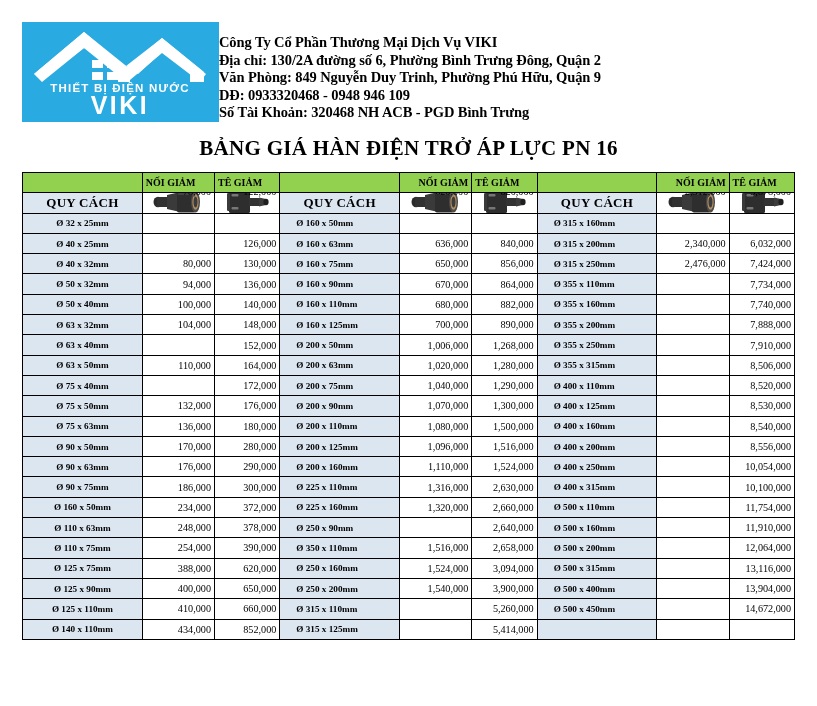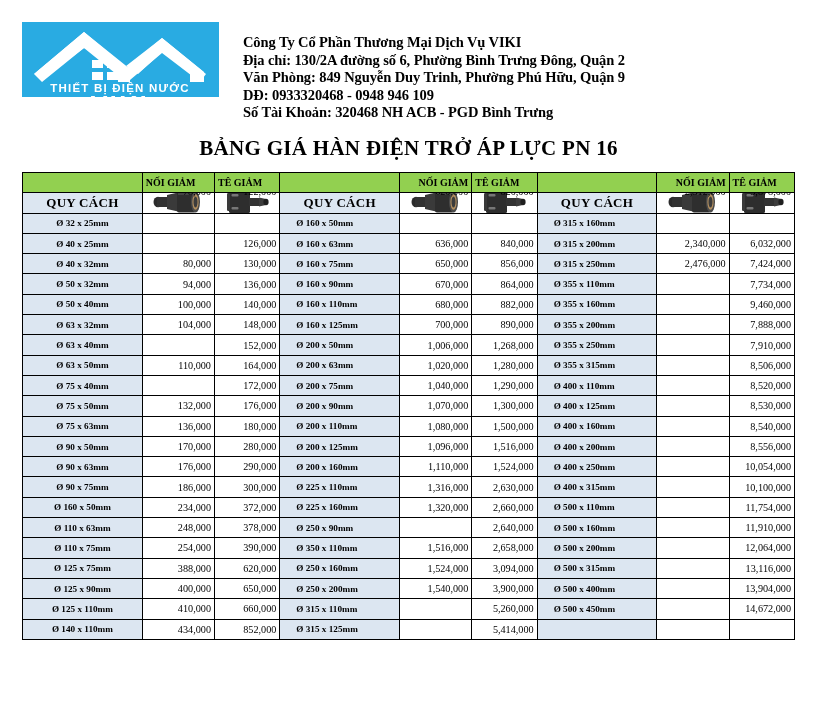--- a/index.html
+++ b/index.html
@@ -8,25 +8,25 @@
     background:#ffffff;
     font-family:"Liberation Serif", serif;
     color:#000;
     overflow:hidden;
   }
   .page{position:relative;width:817px;height:706px;}
 
   
   .header{display:flex;align-items:flex-start;padding:22px 0 0 22px;height:112px;box-sizing:border-box;}
   .logo{
-    width:197px;height:75px;background:#29ABE2;
+    width:197px;height:100px;background:#29ABE2;
     position:relative;flex:0 0 auto;overflow:hidden;
   }
   .logo svg{display:block;}
-  .company{margin-left:24px;padding-top:12px;}
+  .company{padding-top:12px;}
   .company div{
     font-family:"Liberation Serif", serif;
     font-weight:bold;font-size:14.5px;line-height:17.5px;
     white-space:nowrap;letter-spacing:-0.1px;
   }
 
   
   .title{
     text-align:center;
     font-family:"Liberation Serif", serif;
@@ -293,21 +293,21 @@
           </tr>
           <tr>
             <td class="spec">Ø 50 x 40mm</td>
             <td class="num">100,000</td>
             <td class="num">140,000</td>
             <td class="spec lefted">Ø 160 x 110mm</td>
             <td class="num">680,000</td>
             <td class="num">882,000</td>
             <td class="spec lefted">Ø 355 x 160mm</td>
             <td class="num"></td>
-            <td class="num">9,460,000</td>
+            <td class="num">7,740,000</td>
           </tr>
           <tr>
             <td class="spec">Ø 63 x 32mm</td>
             <td class="num">104,000</td>
             <td class="num">148,000</td>
             <td class="spec lefted">Ø 160 x 125mm</td>
             <td class="num">700,000</td>
             <td class="num">890,000</td>
             <td class="spec lefted">Ø 355 x 200mm</td>
             <td class="num"></td>

